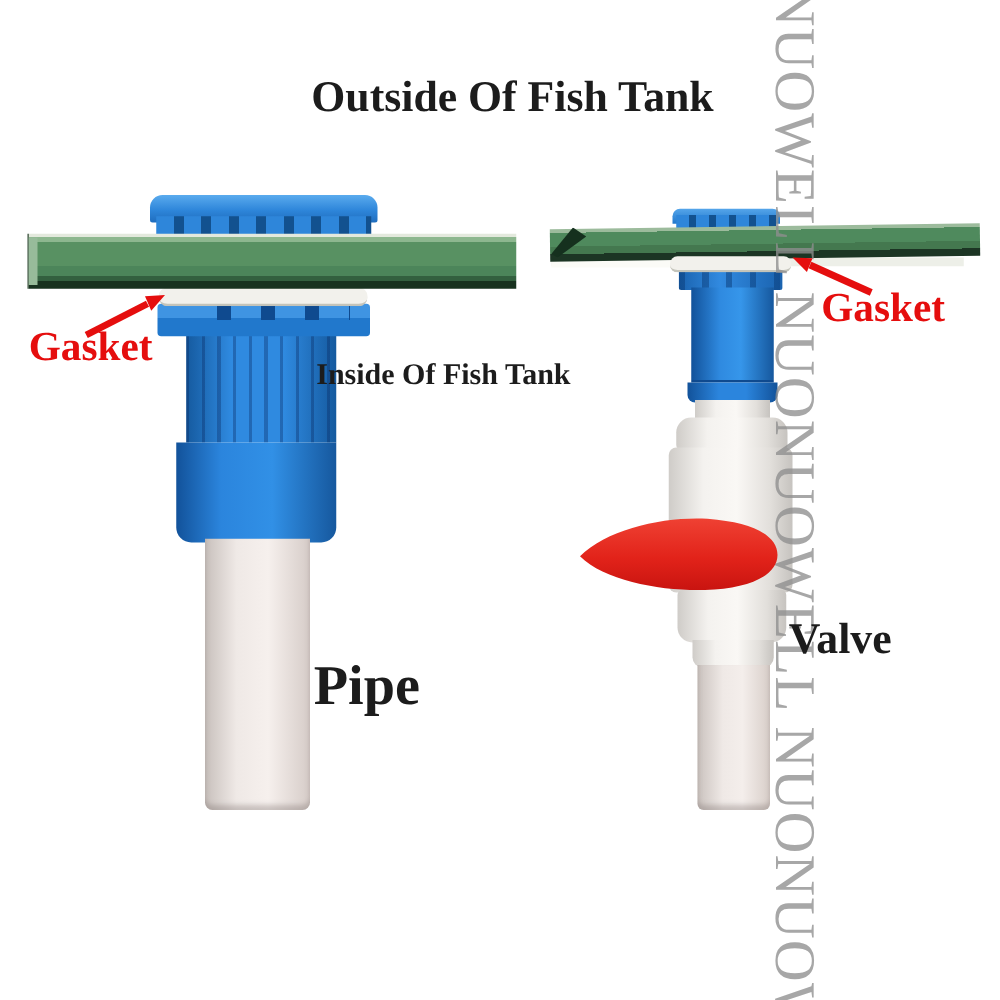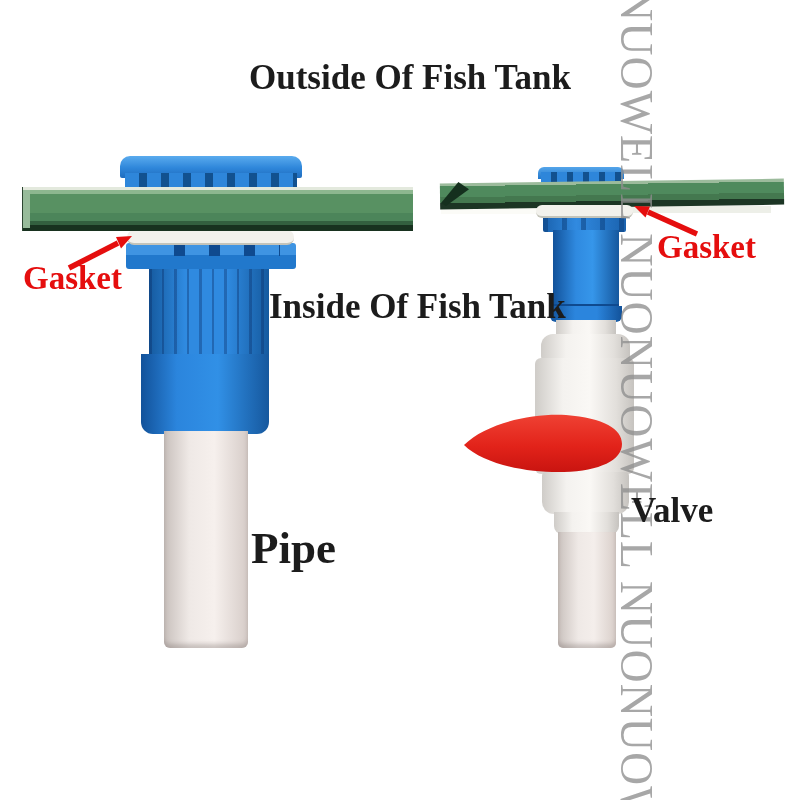--- a/index.html
+++ b/index.html
@@ -6,21 +6,21 @@
   #stage{
     position:relative;width:800px;height:800px;background:var(--background,#fff);
     overflow:hidden;font-family:"Liberation Serif",serif;
   }
   #stage *{position:absolute;box-sizing:border-box;}
 
   
   .lbl{font-weight:700;color:var(--label-black,#1c1c1c);white-space:nowrap;z-index:10;}
   .lbl.red{color:var(--label-red,#e50e0e);}
   #title{left:410px;top:58px;font-size:35px;transform:translateX(-50%);}
-  #inside-label{left:269px;top:287px;font-size:35px;text-align:center;}
+  #inside-label{left:253px;top:287px;font-size:24px;text-align:center;}
   #pipe-label{left:251px;top:522px;font-size:45px;}
   #valve-label{left:631px;top:491px;font-size:35px;z-index:10;}
   #gasket-left-label{left:23px;top:260px;font-size:33px;}
   #gasket-right-label{left:657px;top:229px;font-size:33px;}
 
   
   #watermark{
     left:664px;top:-12px;width:900px;height:56px;line-height:56px;
     transform:rotate(90deg);transform-origin:0 0;
     font-size:46px;font-weight:400;letter-spacing:1px;white-space:nowrap;

